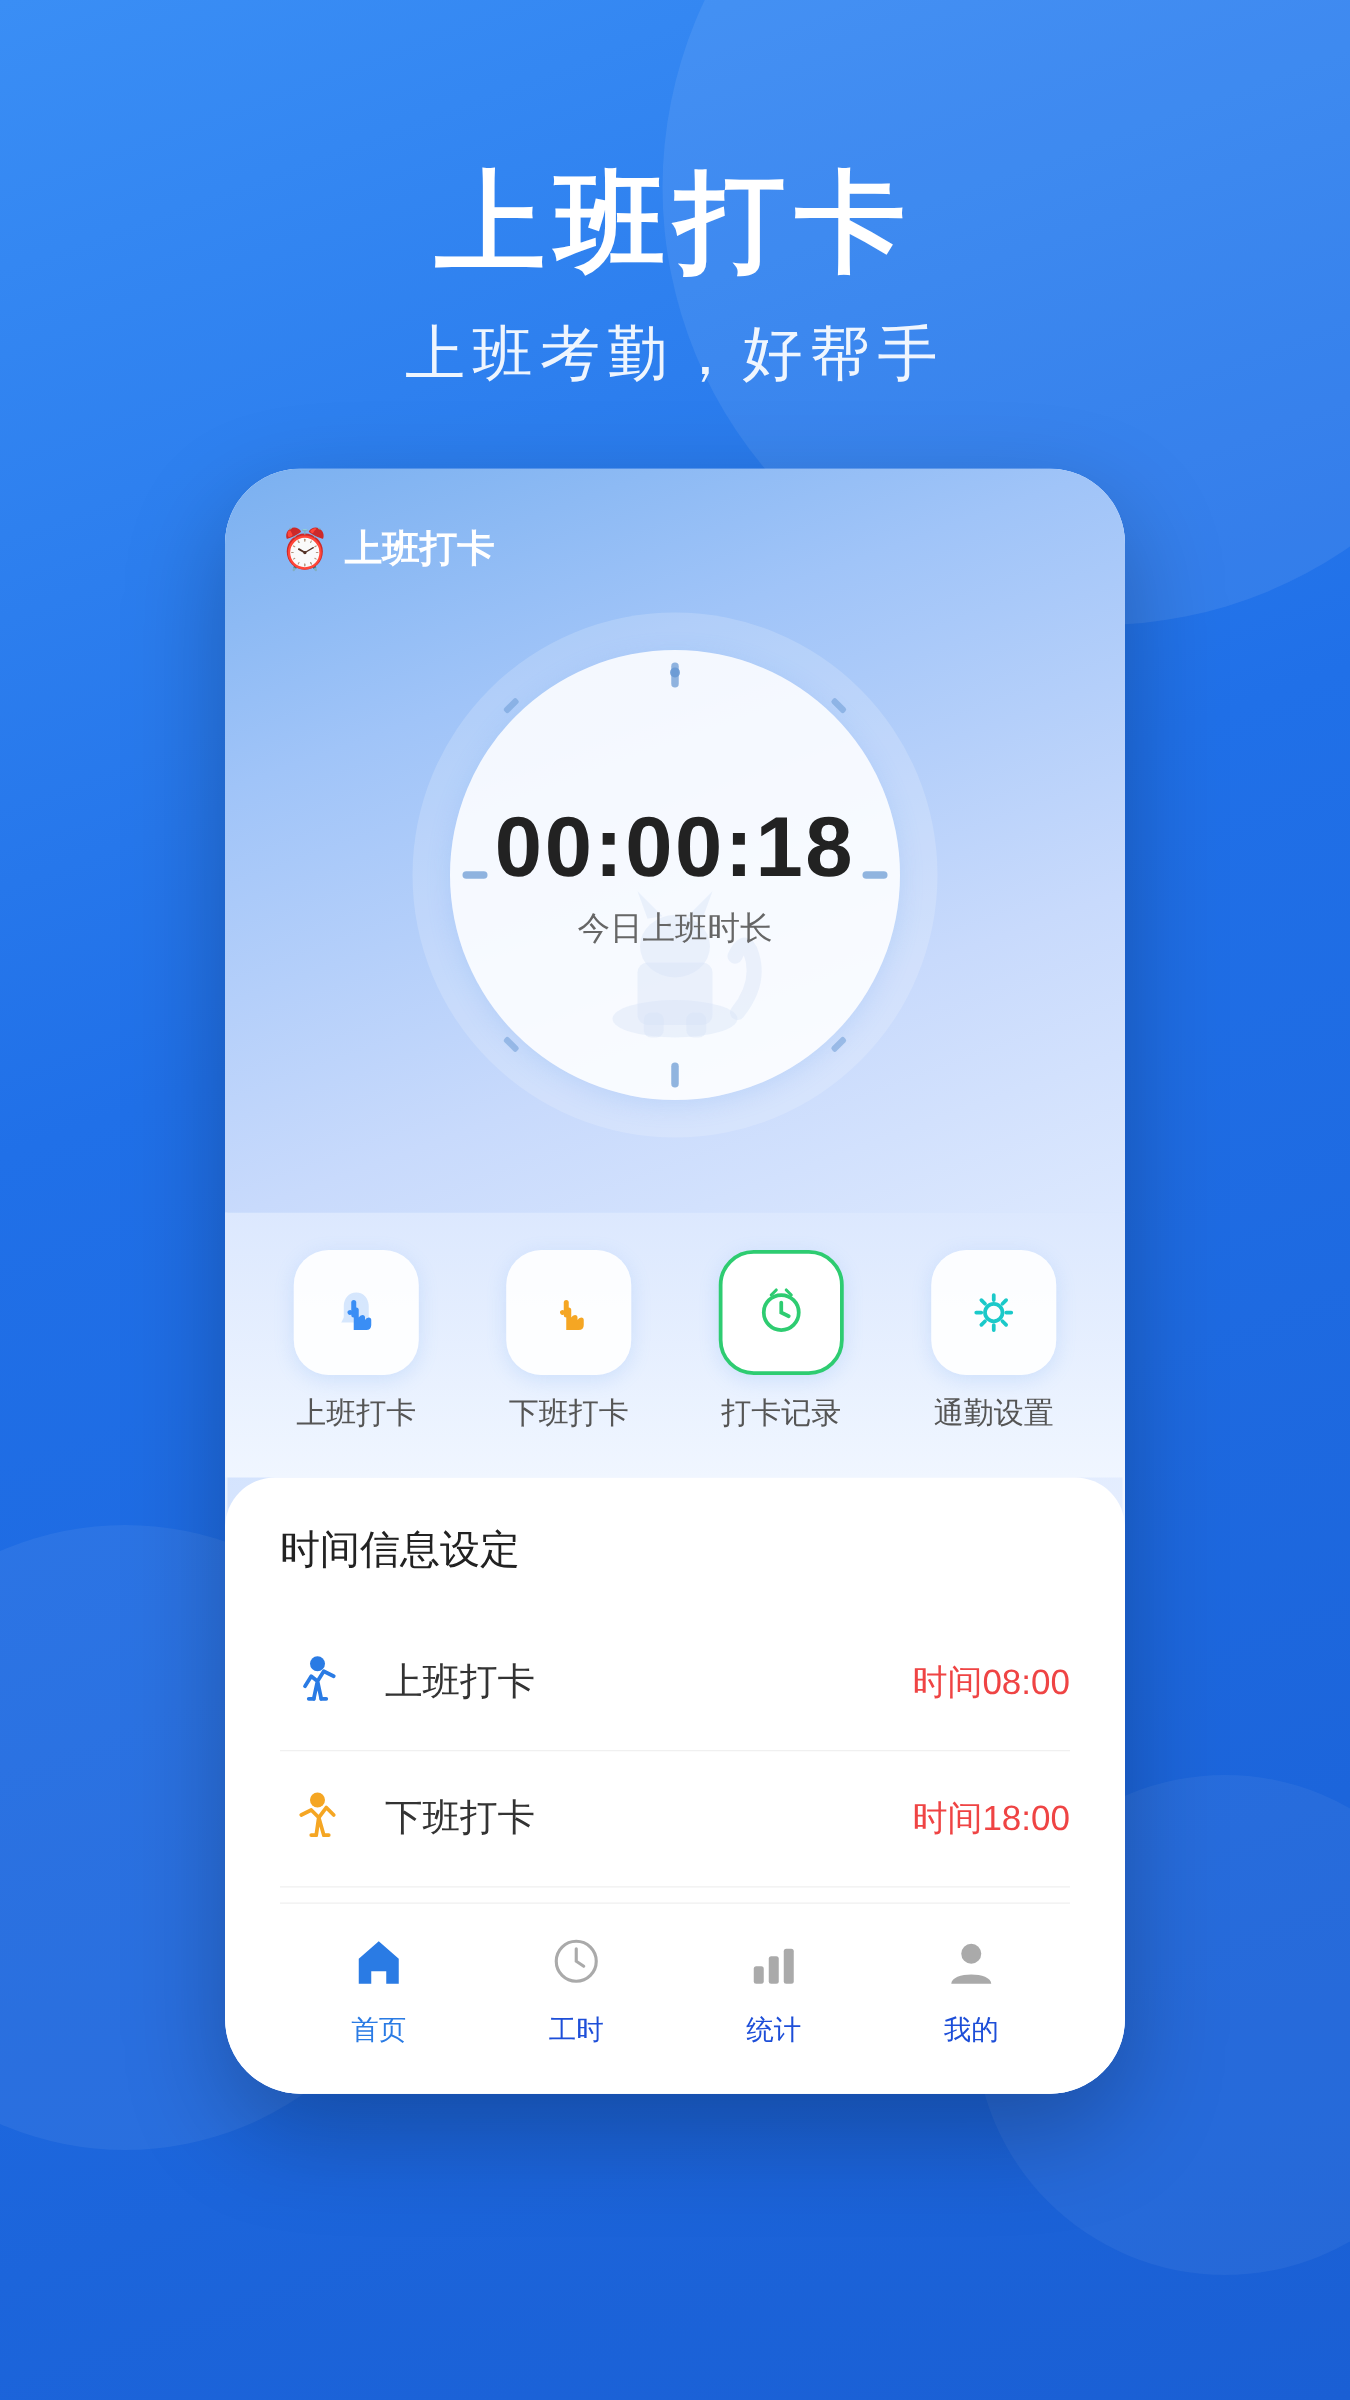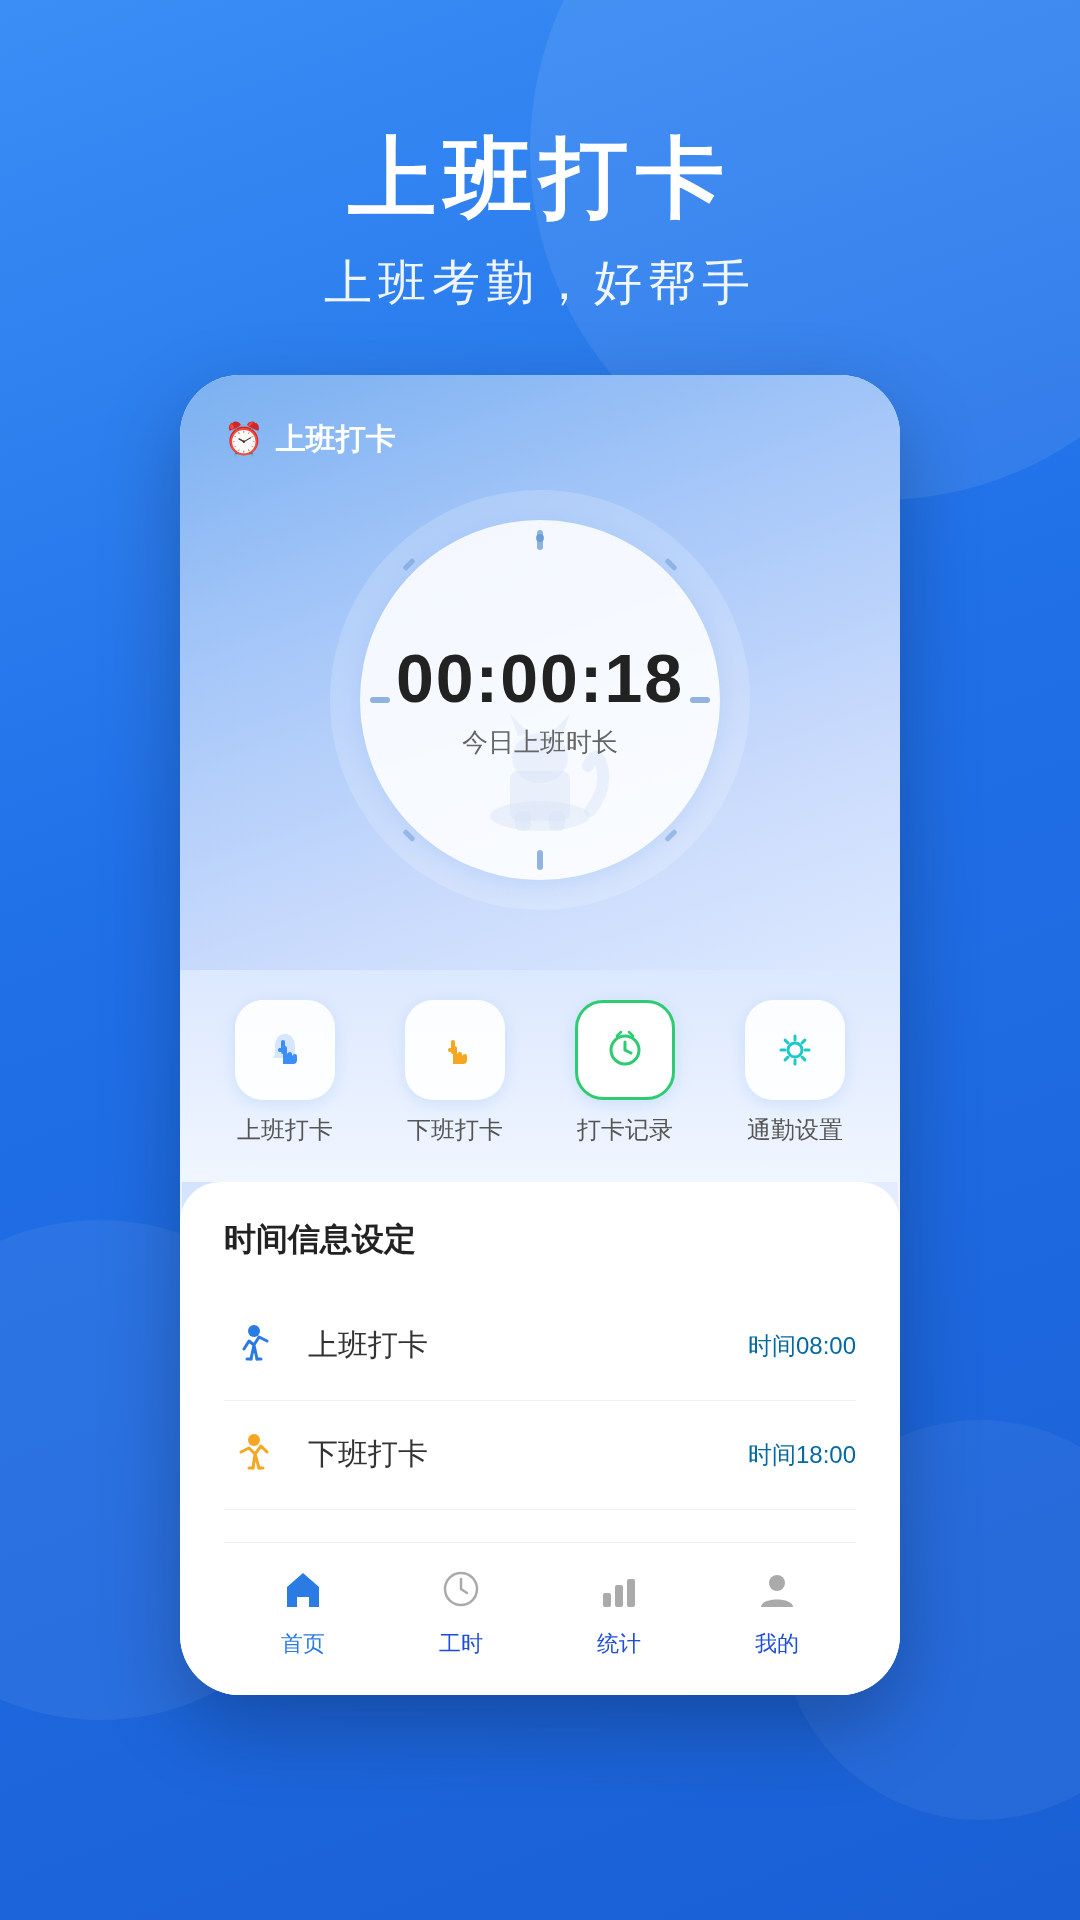--- a/index.html
+++ b/index.html
@@ -187,21 +187,21 @@
 
     
     .phone-bottom-area {
       background: #ffffff;
       border-radius: 40px 40px 60px 60px;
       padding: 36px 44px 0;
     }
 
     .section-title {
       font-size: 32px;
-      font-weight: 700;
+      font-weight: 400;
       color: #222;
       margin-bottom: 30px;
     }
 
     .schedule-row {
       display: flex;
       align-items: center;
       padding: 24px 0;
       border-bottom: 1px solid #f0f0f0;
     }
@@ -216,31 +216,31 @@
       align-items: center;
       margin-right: 24px;
       font-size: 40px;
     }
     .schedule-name {
       font-size: 30px;
       color: #333;
       flex: 1;
     }
     .schedule-time {
-      font-size: 24px;
-      color: #0369a1;
+      font-size: 28px;
+      color: #ef4444;
     }
 
     
     .bottom-nav {
       display: flex;
       justify-content: space-around;
       padding: 24px 0 36px;
       background: #ffffff;
-      margin-top: 32px;
+      margin-top: 12px;
       border-top: 1px solid #f0f0f0;
     }
     .nav-item {
       display: flex;
       flex-direction: column;
       align-items: center;
       gap: 8px;
     }
     .nav-icon {
       font-size: 42px;

